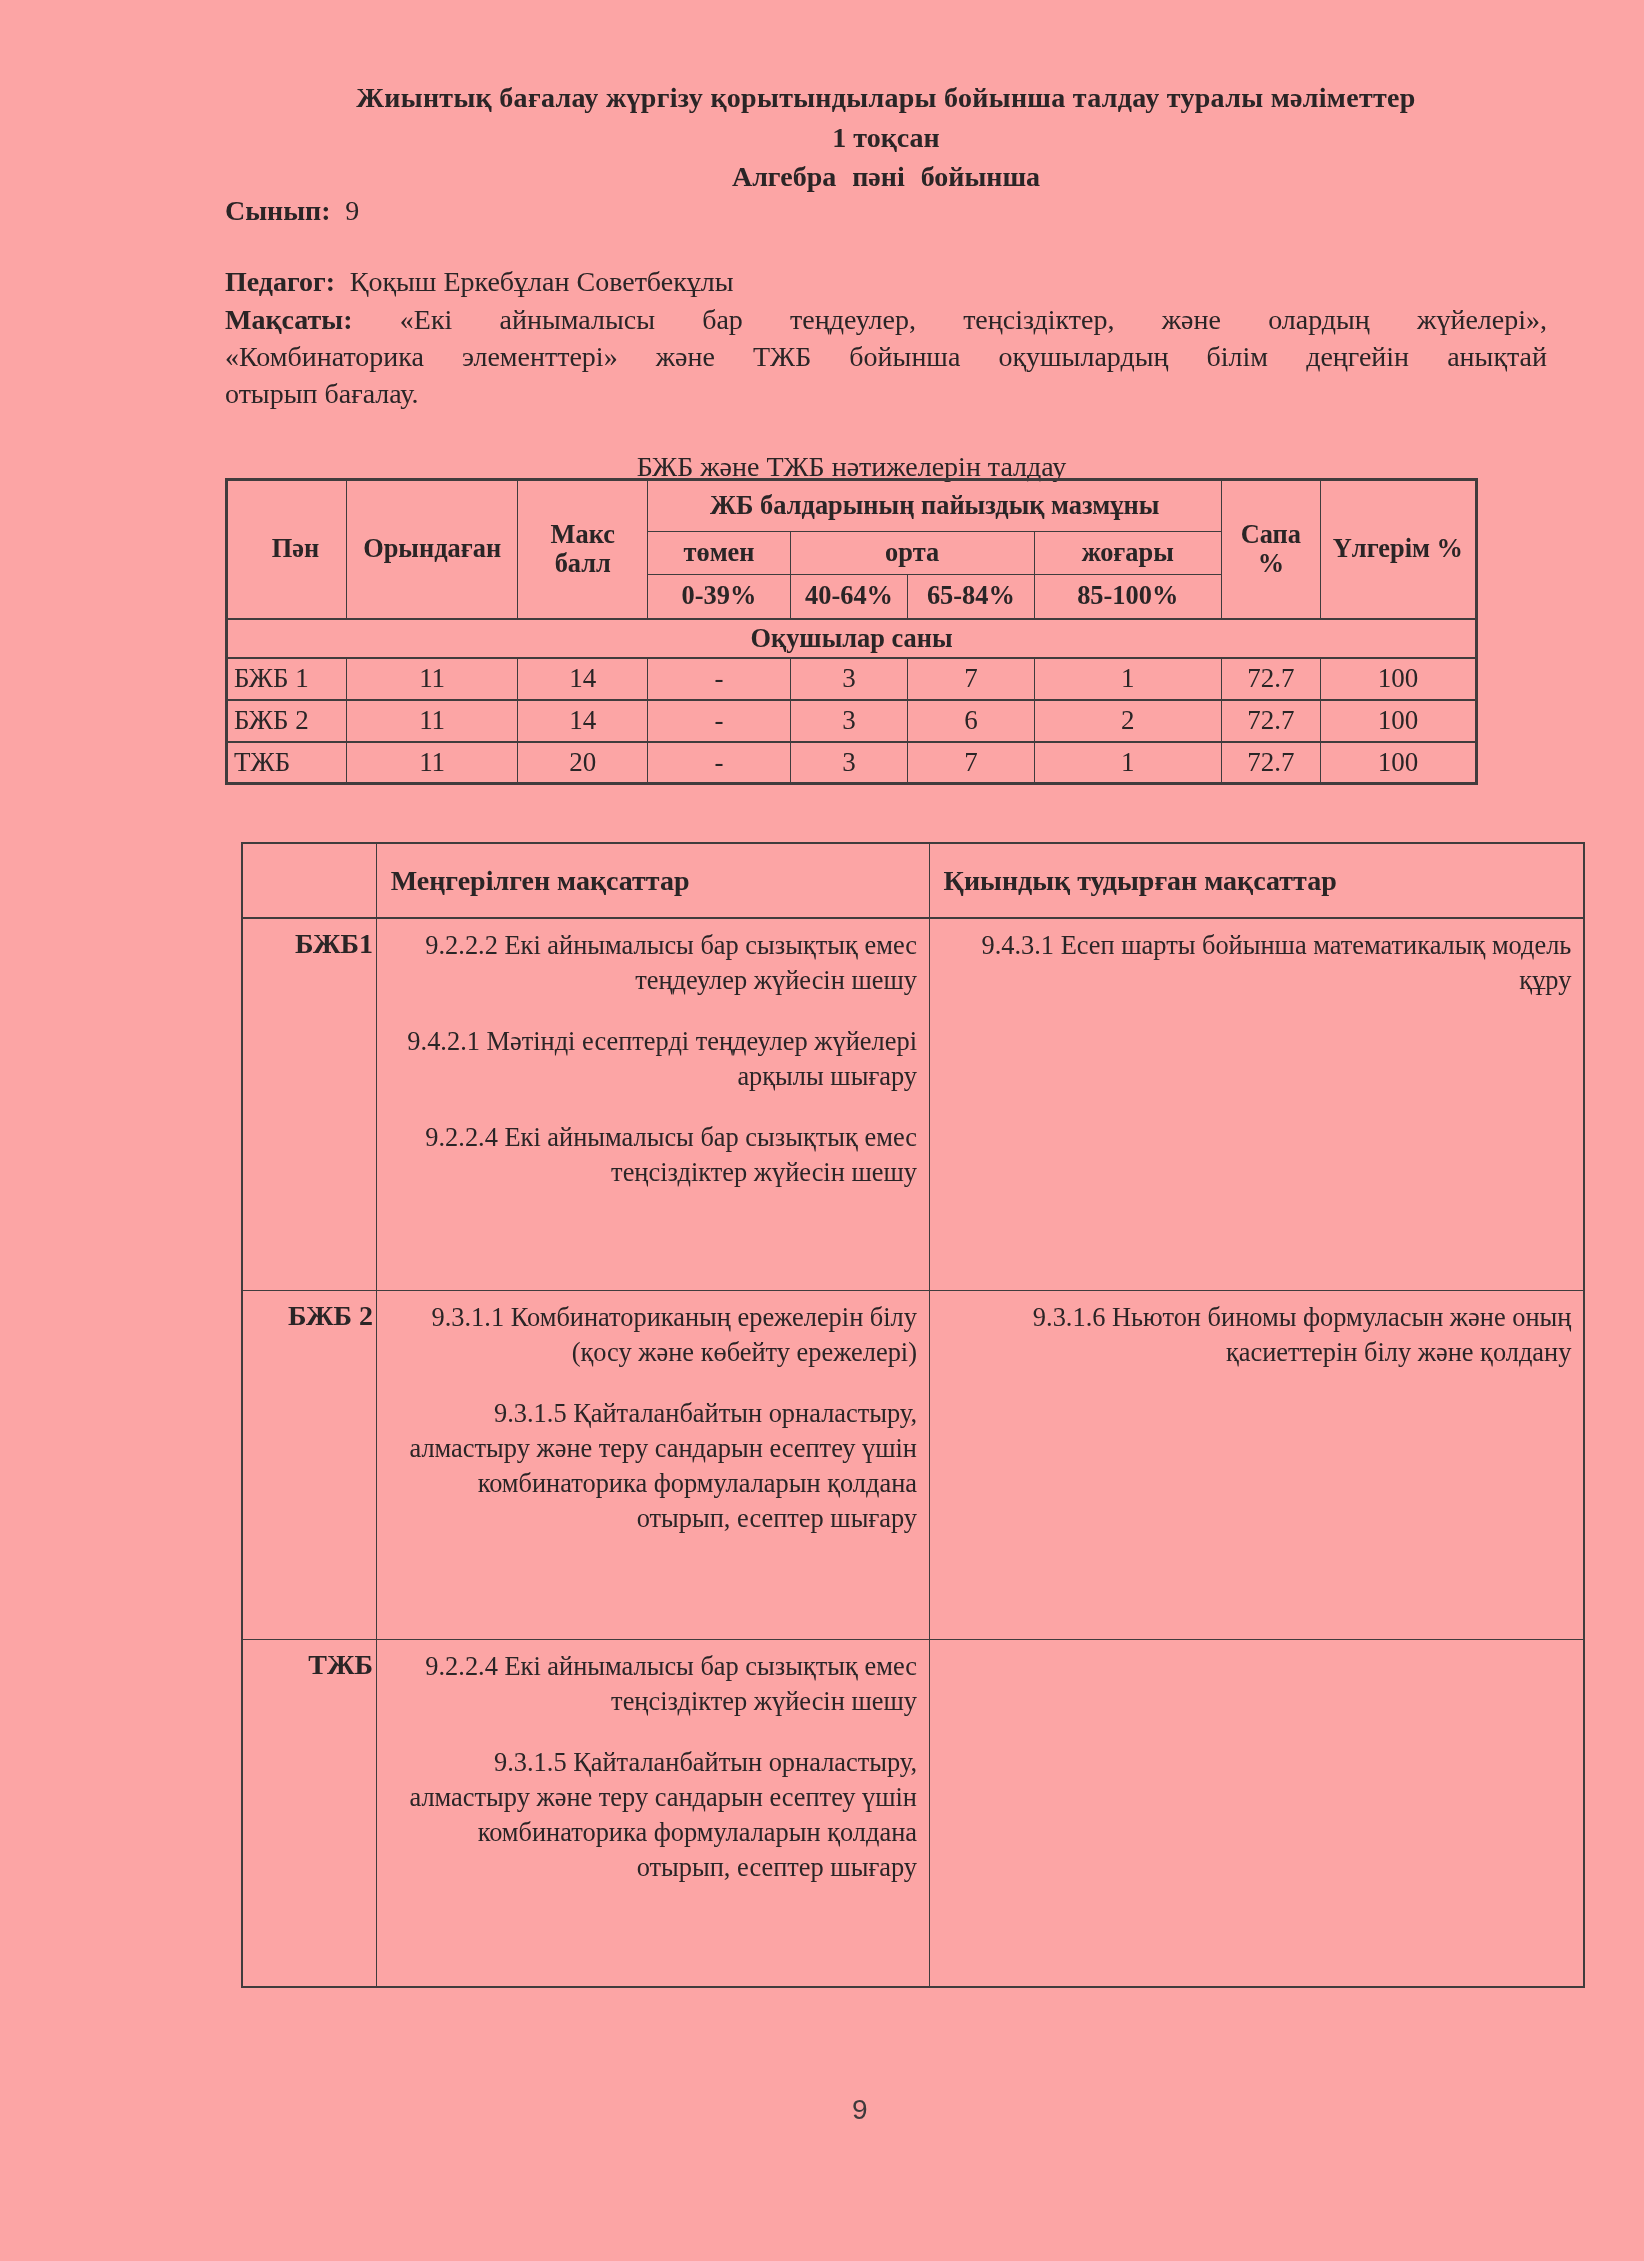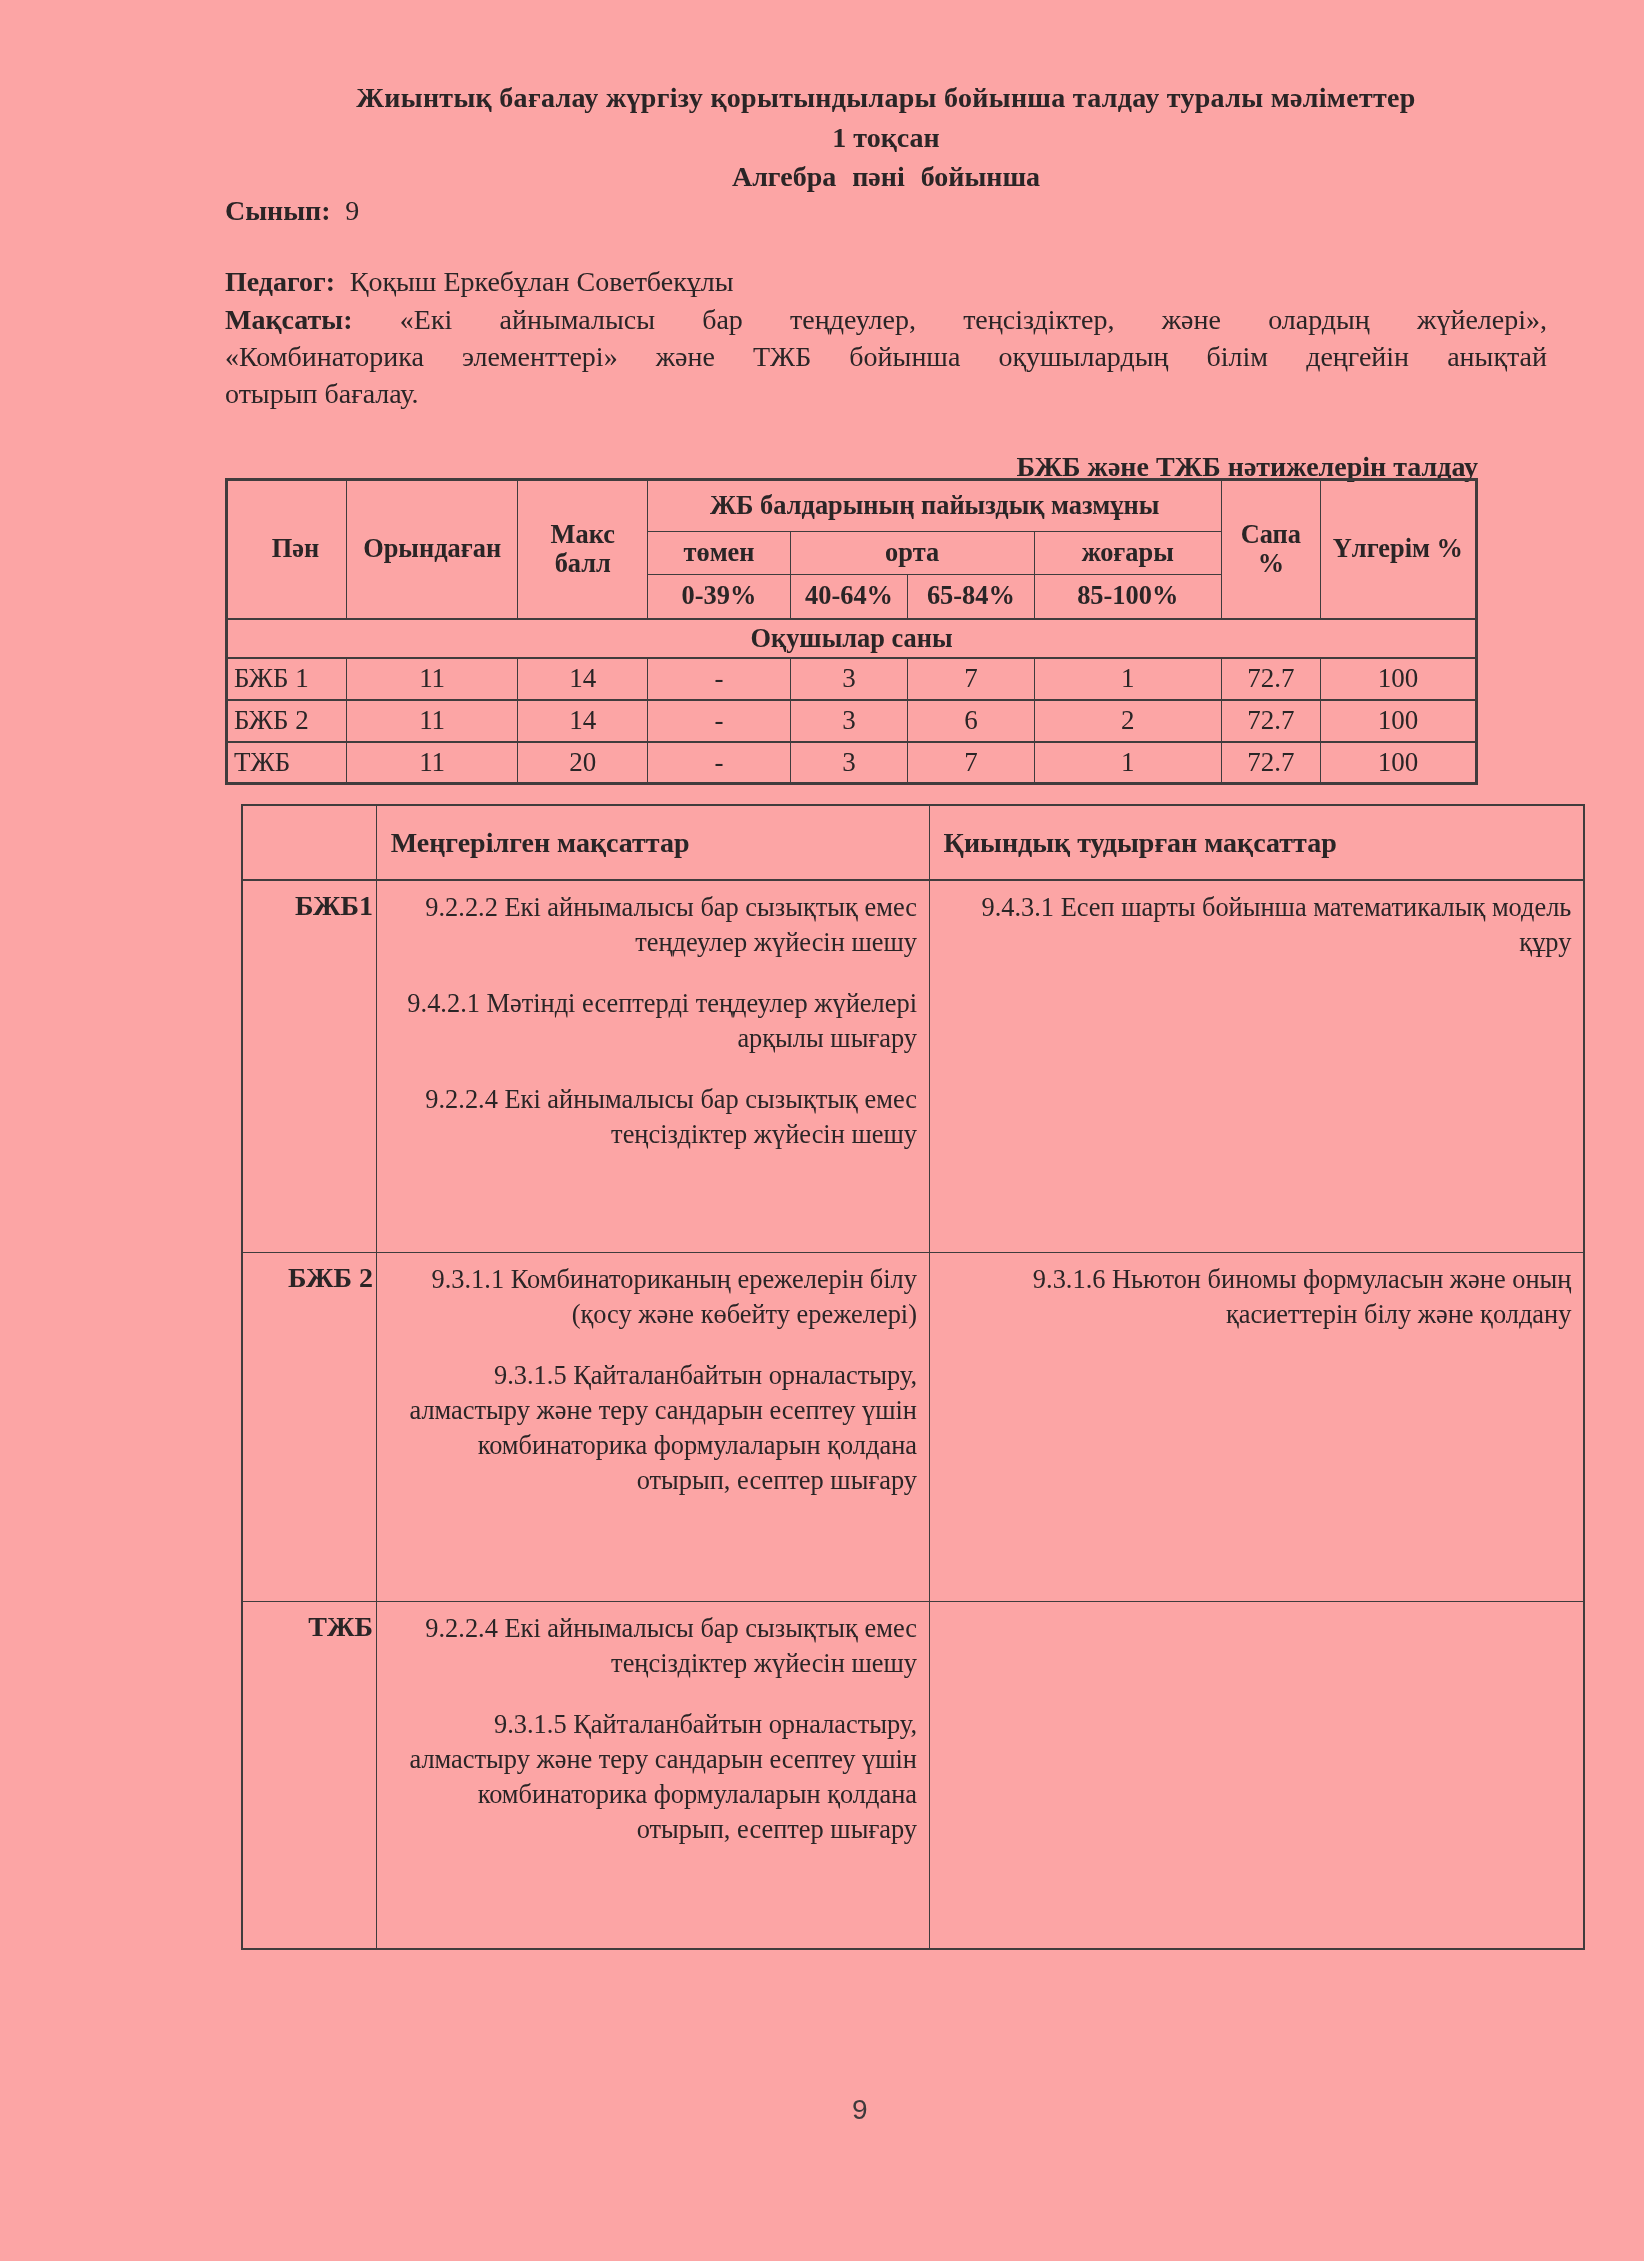--- a/index.html
+++ b/index.html
@@ -24,21 +24,21 @@
   
   .meta-line { left:225px; width:1322px; font-size:28px; line-height:32px; }
   .meta-line .val { margin-left:7.7px; font-weight:normal; }
   .m1 { top:195px; } .m2 { top:231px; } .m3 { top:266px; }
 
   
   .goal { left:225px; top:301px; width:1322px; font-size:28px; line-height:37px; }
   .jl { text-align:justify; text-align-last:justify; }
 
   
-  .rt-title { left:225px; top:451px; width:1253px; text-align:right; font-weight:bold; font-size:28px; }
+  .rt-title { left:225px; top:451px; width:1253px; text-align:center; font-weight:normal; font-size:28px; }
   table.results {
     position:absolute; left:225px; top:478px; width:1253px;
     border-collapse:collapse; table-layout:fixed;
     border:3.2px solid #403c3d;
     font-size:26.4px;
   }
   table.results th, table.results td {
     border:1.9px solid #403c3d;
     padding:1.3px 3.9px;
     vertical-align:middle;
@@ -48,21 +48,21 @@
   table.results th.c-pan { text-align:center; padding-left:21px; }
   tr.h1 { height:52px; } tr.h2 { height:43px; } tr.h3 { height:44px; }
   tr.span-row { height:39px; }
   tr.span-row td { font-weight:bold; text-align:center; border-top-width:2.6px; border-bottom-width:2.6px; }
   tr.body { height:42px; }
   tr.body td { text-align:center; font-size:27px; border-top-width:2.6px; }
   tr.body td.rlabel { text-align:left; font-weight:normal; padding-left:6px; }
 
   
   table.objectives {
-    position:absolute; left:241px; top:804px; width:1344px;
+    position:absolute; left:241px; top:842px; width:1344px;
     border-collapse:collapse; table-layout:fixed;
     border:2.6px solid #403c3d;
     font-size:26.4px;
   }
   table.objectives th, table.objectives td {
     border:1.9px solid #403c3d;
     vertical-align:top;
     overflow:hidden;
     text-align:right;
   }

